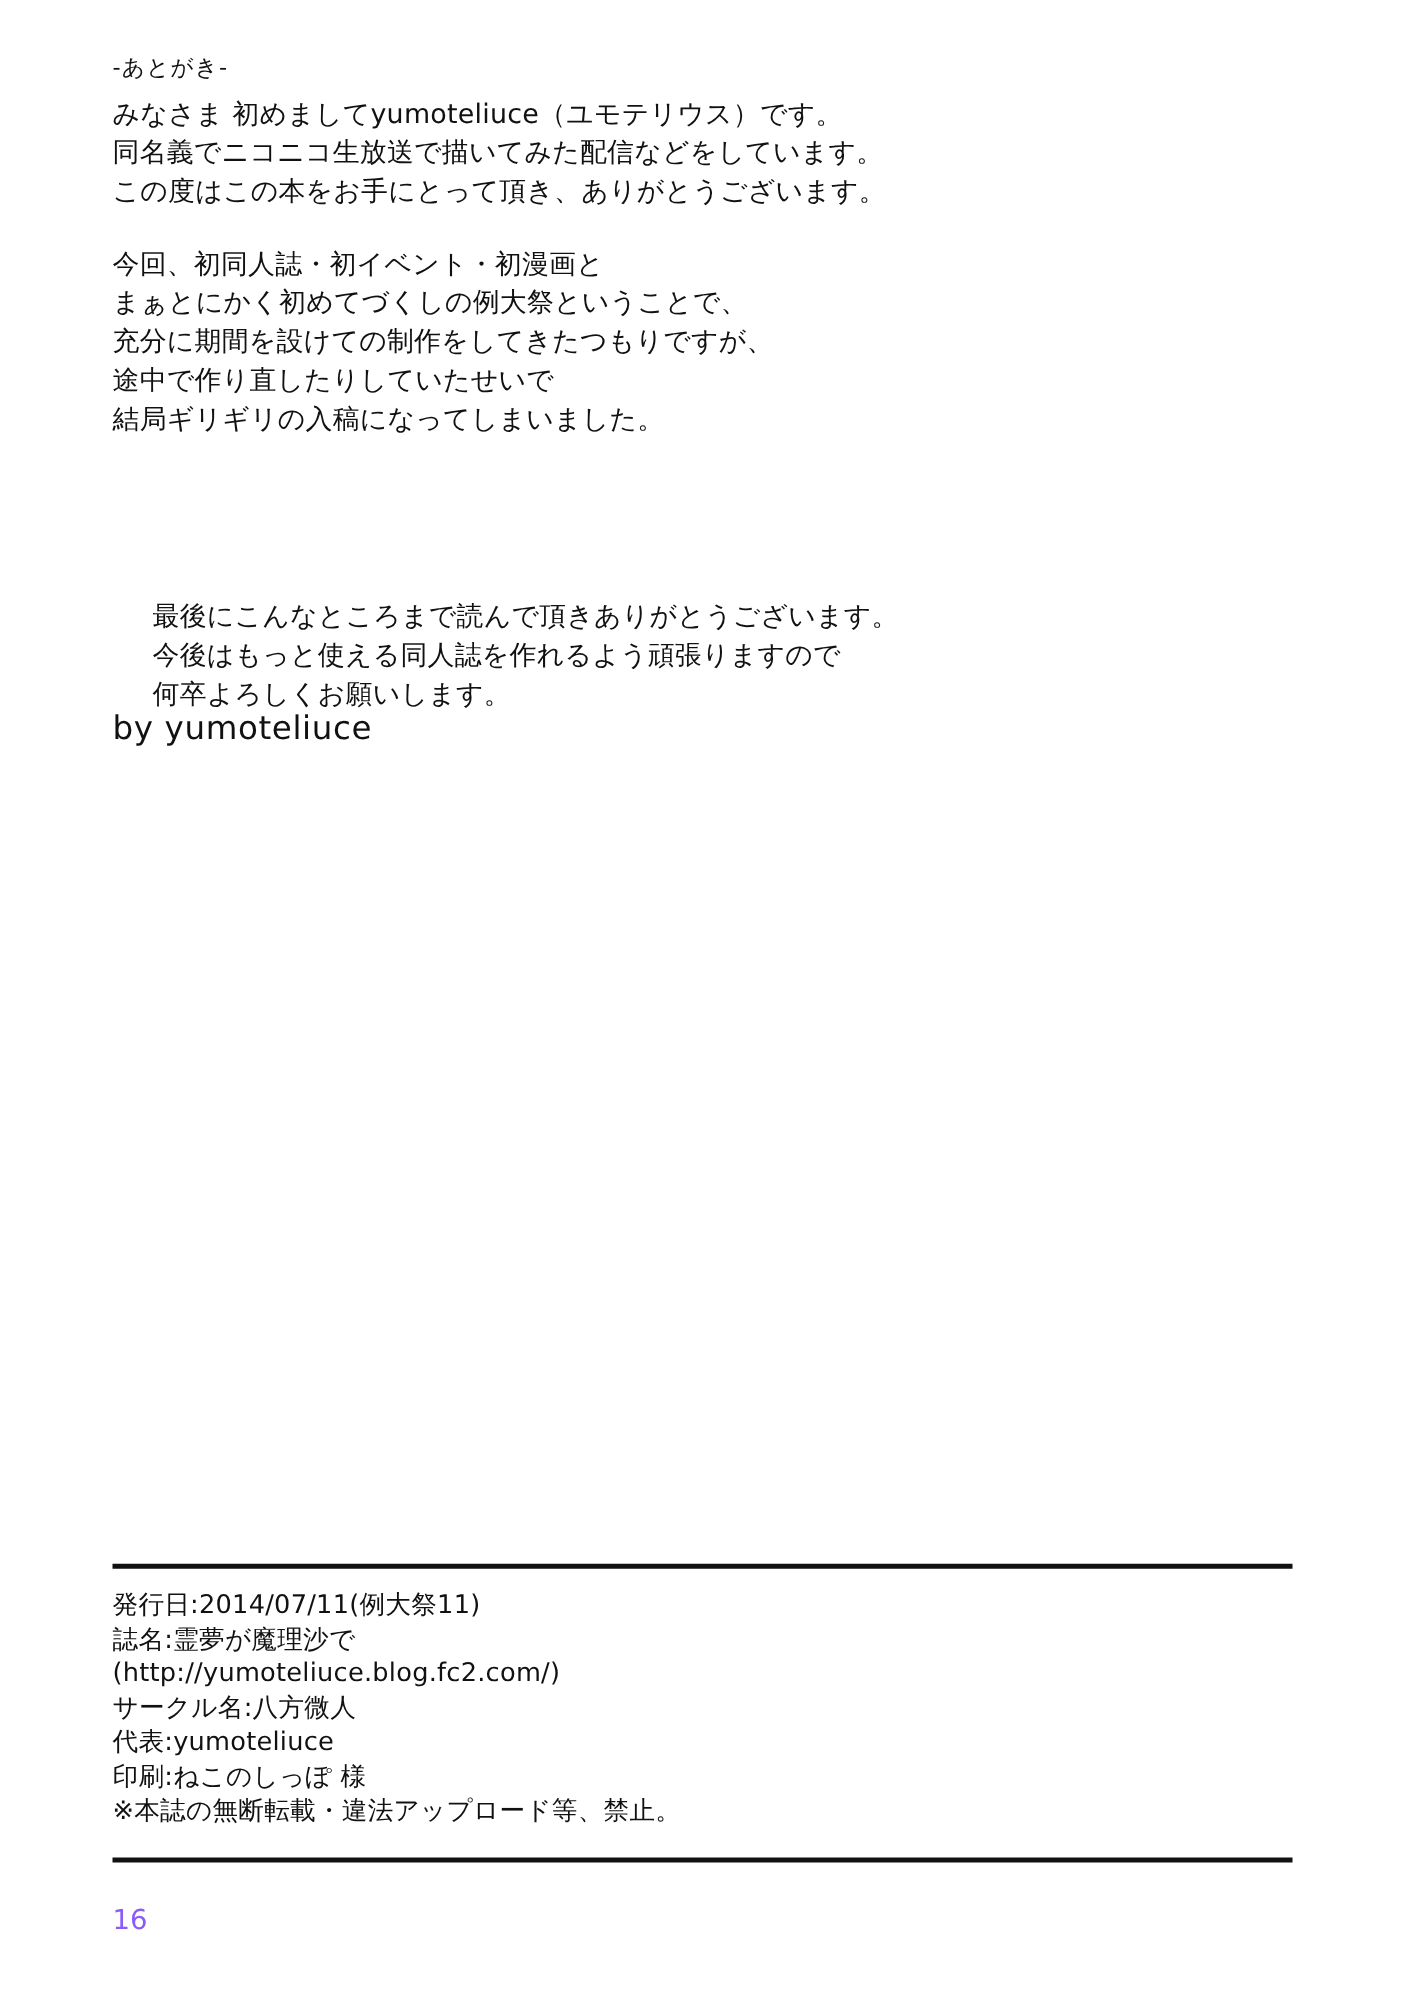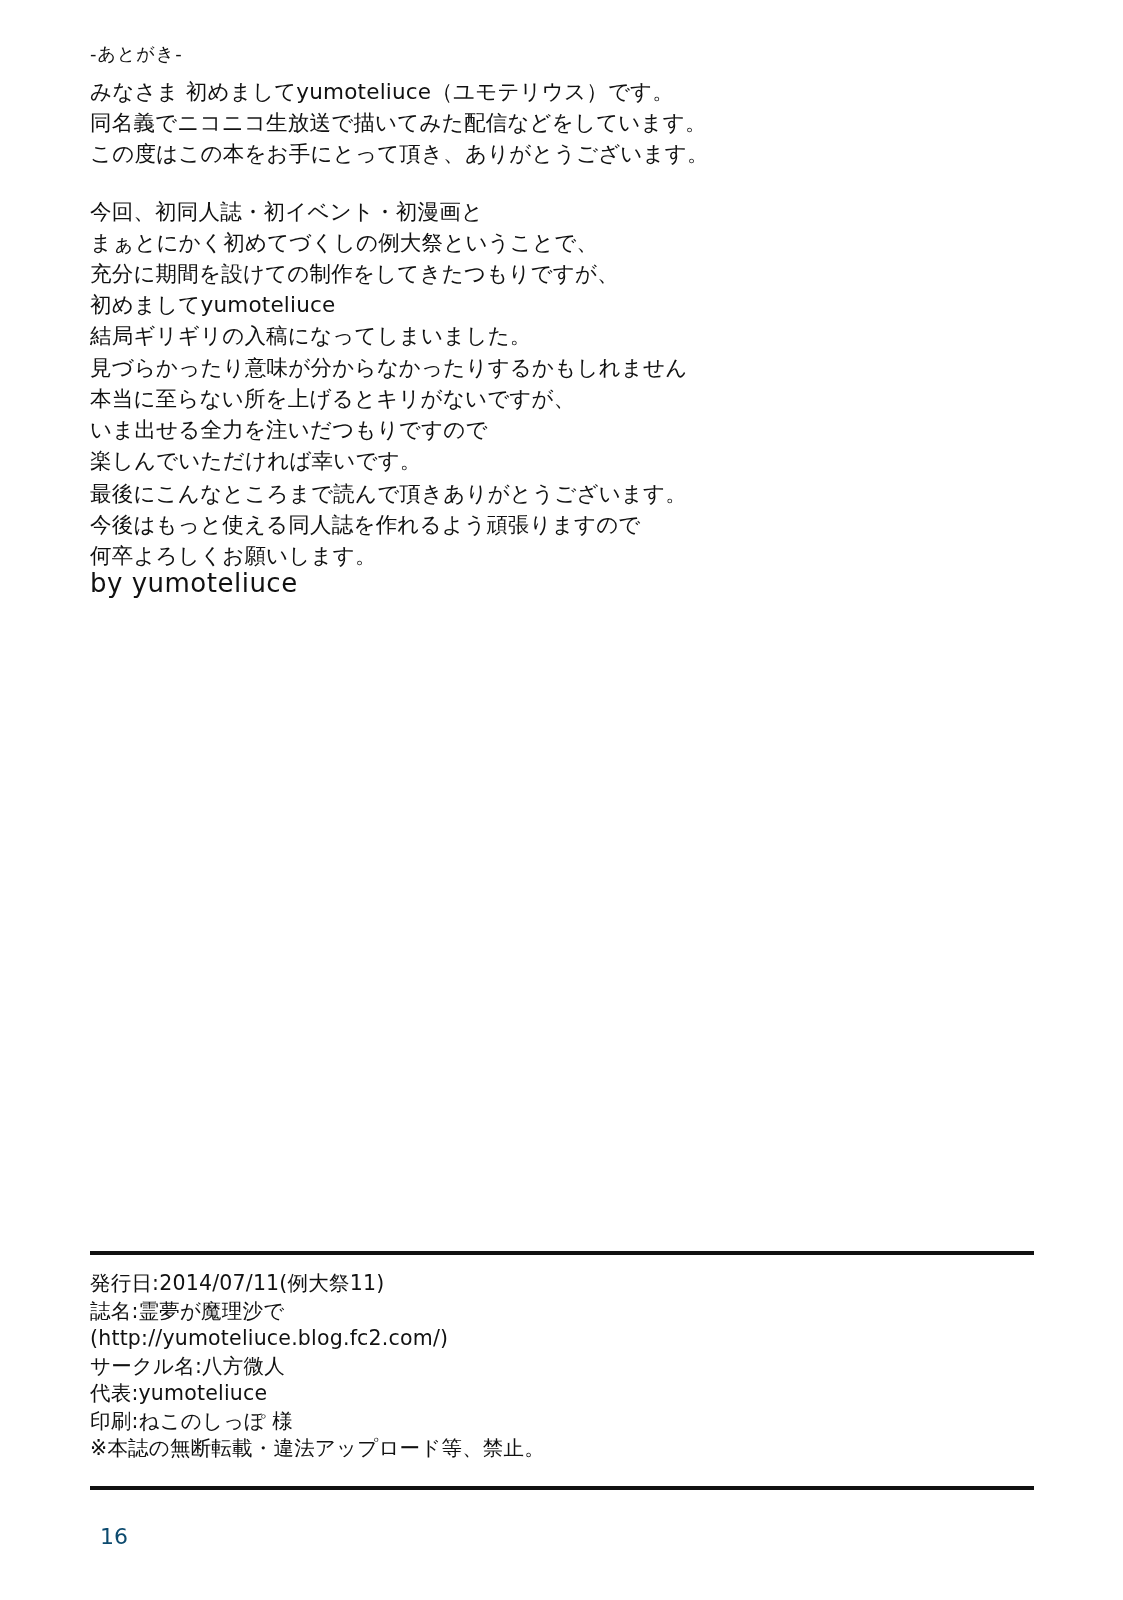--- a/index.html
+++ b/index.html
@@ -32,21 +32,21 @@
     left: 90px;
     font-size: 21.5px;
     line-height: 31px;
     color: #111;
     white-space: pre-line;
     letter-spacing: 0.2px;
   }
   #para1 { top: 76px; }
   #para2 { top: 196px; }
   #para3 { top: 352px; }
-  #para4 { top: 478px; }
+  #para4 { top: 478px; margin-left: 32px; }
   .signature {
     position: absolute;
     left: 90px;
     top: 568px;
     font-size: 26px;
     letter-spacing: 0.5px;
     color: #111;
   }
   .rule {
     position: absolute;
@@ -62,47 +62,43 @@
     left: 90px;
     top: 1270px;
     font-size: 20.5px;
     line-height: 27.5px;
     color: #111;
     white-space: pre-line;
     letter-spacing: 0.2px;
   }
   .page-number {
     position: absolute;
-    left: 100px;
+    left: 90px;
     top: 1524px;
     font-size: 22px;
-    color: #0c4a6e;
+    color: #8b5cf6;
   }
 </style>
 </head>
 <body>
 
 <div class="page">
 
   <div class="afterword-heading">-あとがき-</div>
 
   <div class="body-block" id="para1">みなさま 初めましてyumoteliuce（ユモテリウス）です。
 同名義でニコニコ生放送で描いてみた配信などをしています。
 この度はこの本をお手にとって頂き、ありがとうございます。</div>
 
   <div class="body-block" id="para2">今回、初同人誌・初イベント・初漫画と
 まぁとにかく初めてづくしの例大祭ということで、
 充分に期間を設けての制作をしてきたつもりですが、
-初めましてyumoteliuce
+途中で作り直したりしていたせいで
 結局ギリギリの入稿になってしまいました。</div>
 
-  <div class="body-block" id="para3">見づらかったり意味が分からなかったりするかもしれません
-本当に至らない所を上げるとキリがないですが、
-いま出せる全力を注いだつもりですので
-楽しんでいただければ幸いです。</div>
 
   <div class="body-block" id="para4">最後にこんなところまで読んで頂きありがとうございます。
 今後はもっと使える同人誌を作れるよう頑張りますので
 何卒よろしくお願いします。</div>
 
   <div class="signature">by  yumoteliuce</div>
 
   <div class="rule" id="rule-top"></div>
 
   <div class="colophon">発行日:2014/07/11(例大祭11)

